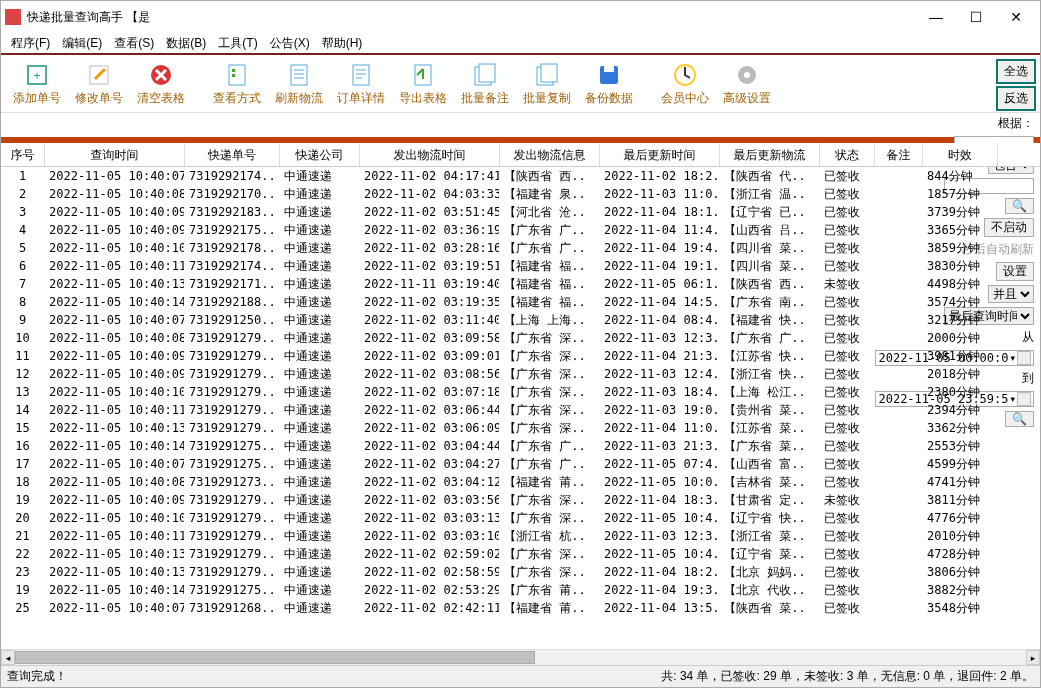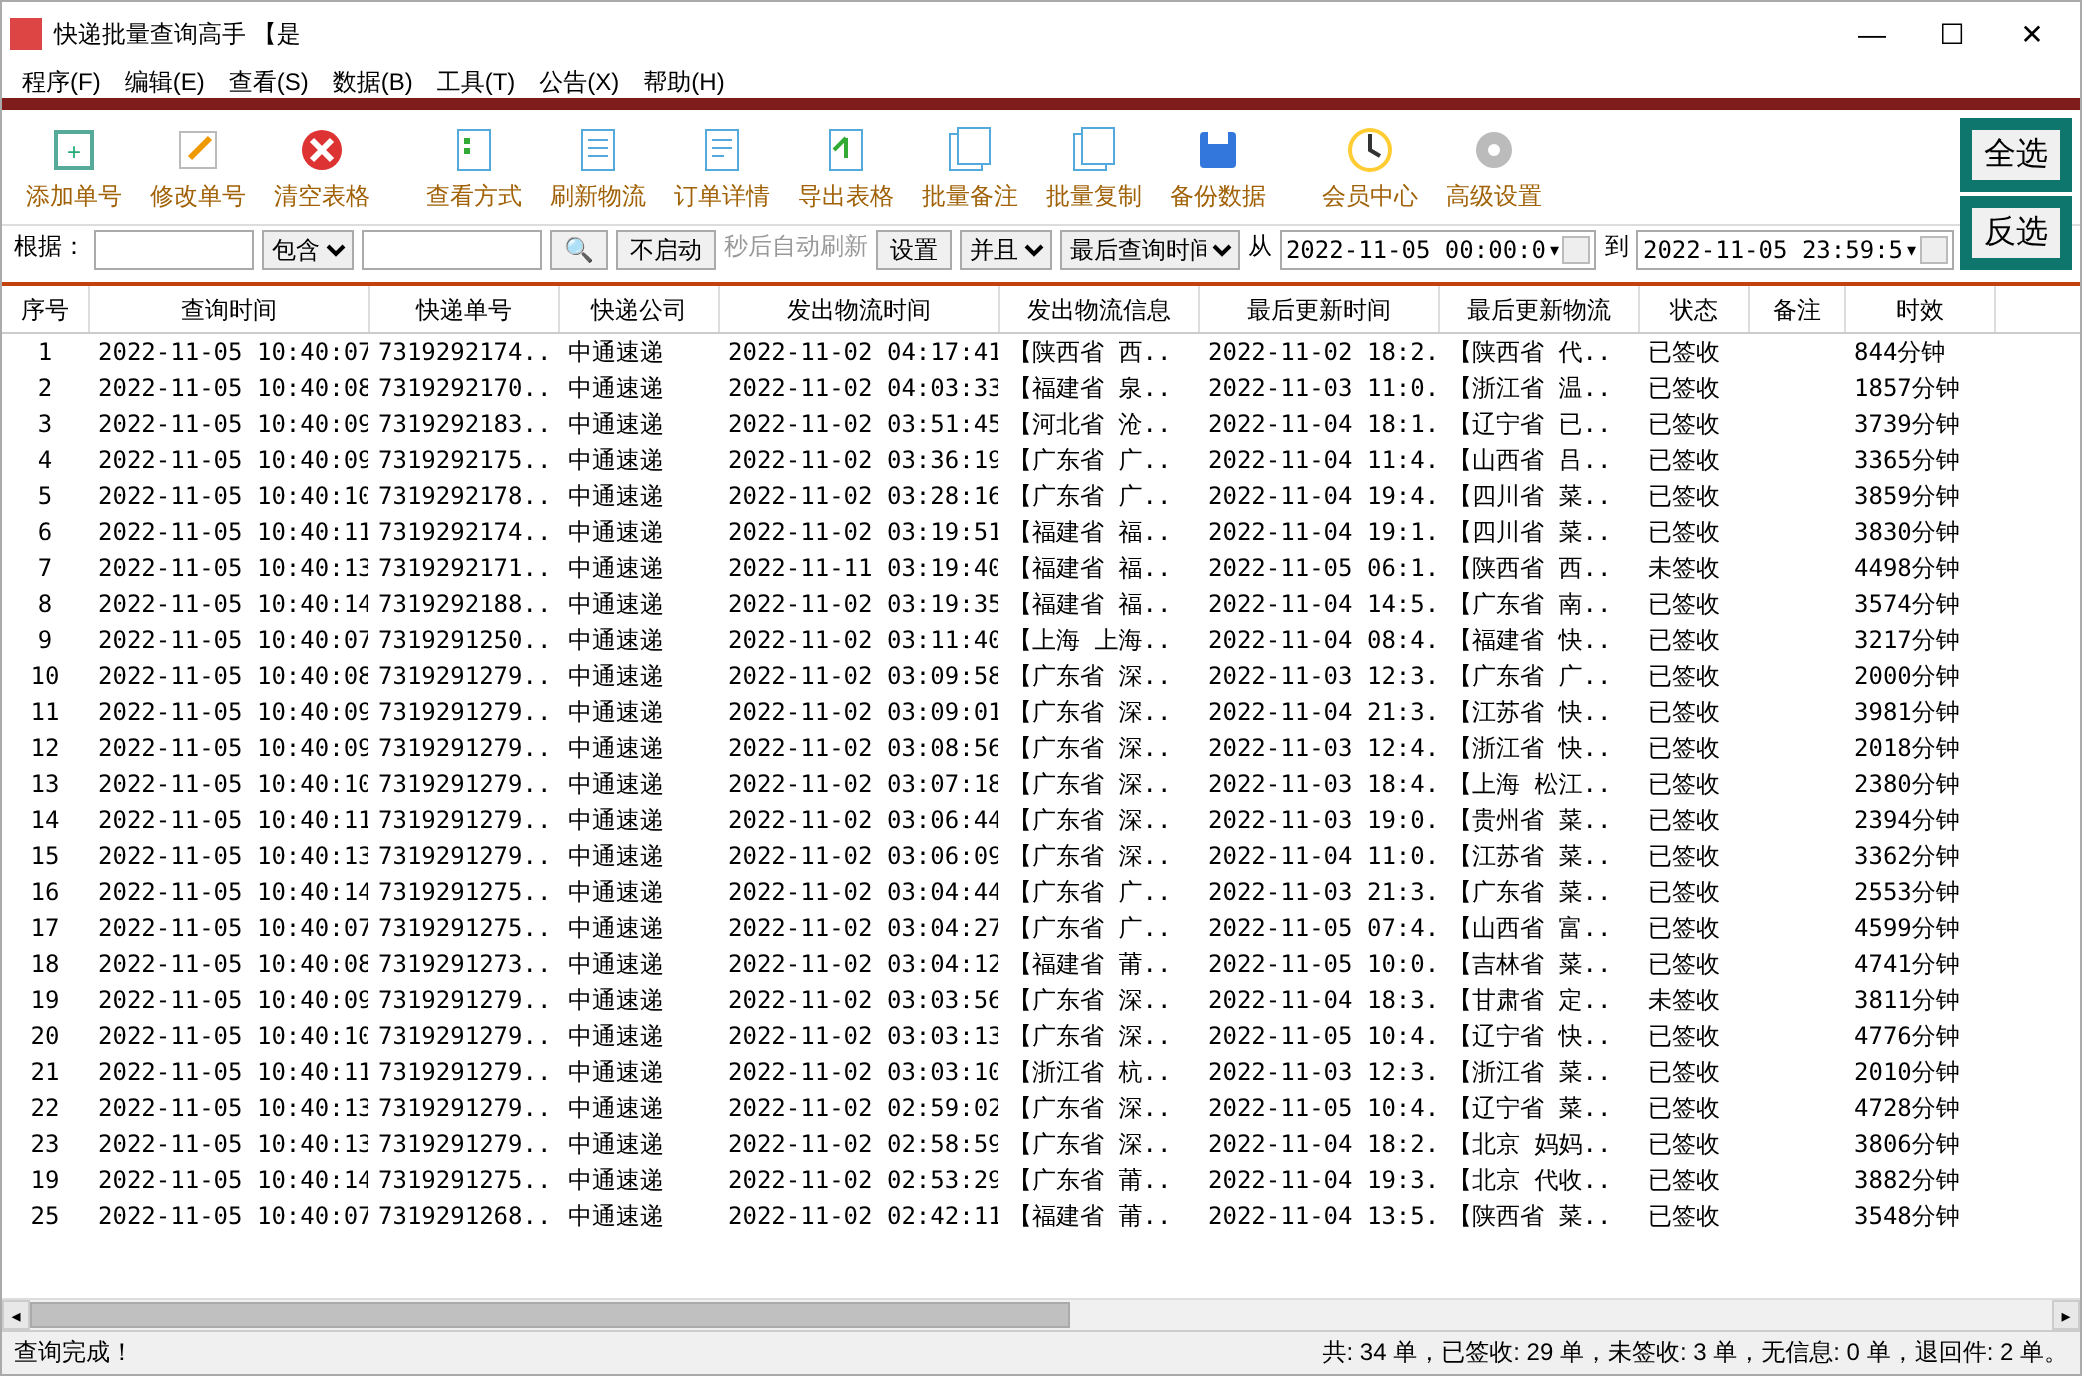--- a/index.html
+++ b/index.html
@@ -2,29 +2,29 @@
 <html><head>
 <meta charset="utf-8">
 <style>
 * { box-sizing: border-box; margin: 0; padding: 0; font-family: "Microsoft YaHei", "SimSun", sans-serif; font-size: 12px; }
 body { background: #fff; width: 1041px; height: 688px; overflow: hidden; display: flex; flex-direction: column; border: 1px solid #aaa; }
 .titlebar { height: 26px; display: flex; align-items: center; padding: 16px 4px; background: #fff; }
 .titlebar .appicon { width: 16px; height: 16px; background: #d44; margin-right: 6px; display:inline-block; }
 .titlebar .title { flex: 1; font-size: 12px; color: #000; }
 .winbtns { display: flex; }
 .winbtn { width: 40px; height: 26px; display: flex; align-items: center; justify-content: center; color: #000; font-size: 14px; }
-.menubar { height: 22px; display: flex; align-items: center; padding: 0 4px; background: #fff; border-bottom: 6px solid #7f1d1d; }
+.menubar { height: 22px; display: flex; align-items: center; padding: 0 4px; background: #fff; border-bottom: 2px solid #7f1d1d; }
 .menuitem { padding: 2px 6px; cursor: default; }
 .toolbar { height: 58px; display: flex; align-items: center; padding: 4px 6px; gap: 2px; border-bottom: 1px solid #ddd; position: relative; }
 .tbutton { display: flex; flex-direction: column; align-items: center; justify-content: center; width: 60px; height: 50px; cursor: default; border-radius: 2px; }
 .tbutton .ic { width: 28px; height: 28px; display: flex; align-items: center; justify-content: center; }
 .tbutton .lbl { font-size: 12px; color: #a16207; margin-top: 1px; }
 .rightbtns { position: absolute; right: 4px; top: 4px; display: flex; flex-direction: column; gap: 2px; }
-.smallbtn { font-size: 16px; padding: 2px 6px; border: 6px solid #0f766e; background: #f0f0f0; cursor: default; }
-.filterbar { height: 30px; display: flex; align-items: flex-start; padding: 2px 6px; gap: 4px; border-bottom: 2px solid #c2410c; }
+.smallbtn { font-size: 12px; padding: 2px 6px; border: 2px solid #0f766e; background: #f0f0f0; cursor: default; }
+.filterbar { height: 30px; display: flex; align-items: flex-end; padding: 2px 6px; gap: 4px; border-bottom: 6px solid #c2410c; flex-direction: column; }
 .filterbar input[type=text] { height: 20px; border: 1px solid #aaa; padding: 0 3px; font-size: 12px; }
 .filterbar select { height: 20px; border: 1px solid #aaa; font-size: 12px; }
 .filterbar .fbtn { height: 20px; border: 1px solid #aaa; background: #f0f0f0; padding: 0 6px; display: flex; align-items: center; justify-content: center; cursor: default; }
 .filterbar .flbl { color: #000; }
 .dtinput { display: inline-flex; align-items: center; border: 1px solid #aaa; height: 20px; padding: 0 2px; background: #fff; }
 .dtinput input { border: none; width: 130px; font-family: monospace; font-size: 12px; }
 .dtinput .dd { font-size: 9px; margin: 0 2px; }
 .dtinput .cal { width: 14px; height: 14px; background: #eee; border: 1px solid #bbb; }
 .grid-wrap { flex: 1; overflow: hidden; position: relative; display: flex; flex-direction: column; }
 .grid-head { display: flex; background: #fff; border-bottom: 1px solid #ccc; height: 24px; flex-shrink: 0; }

